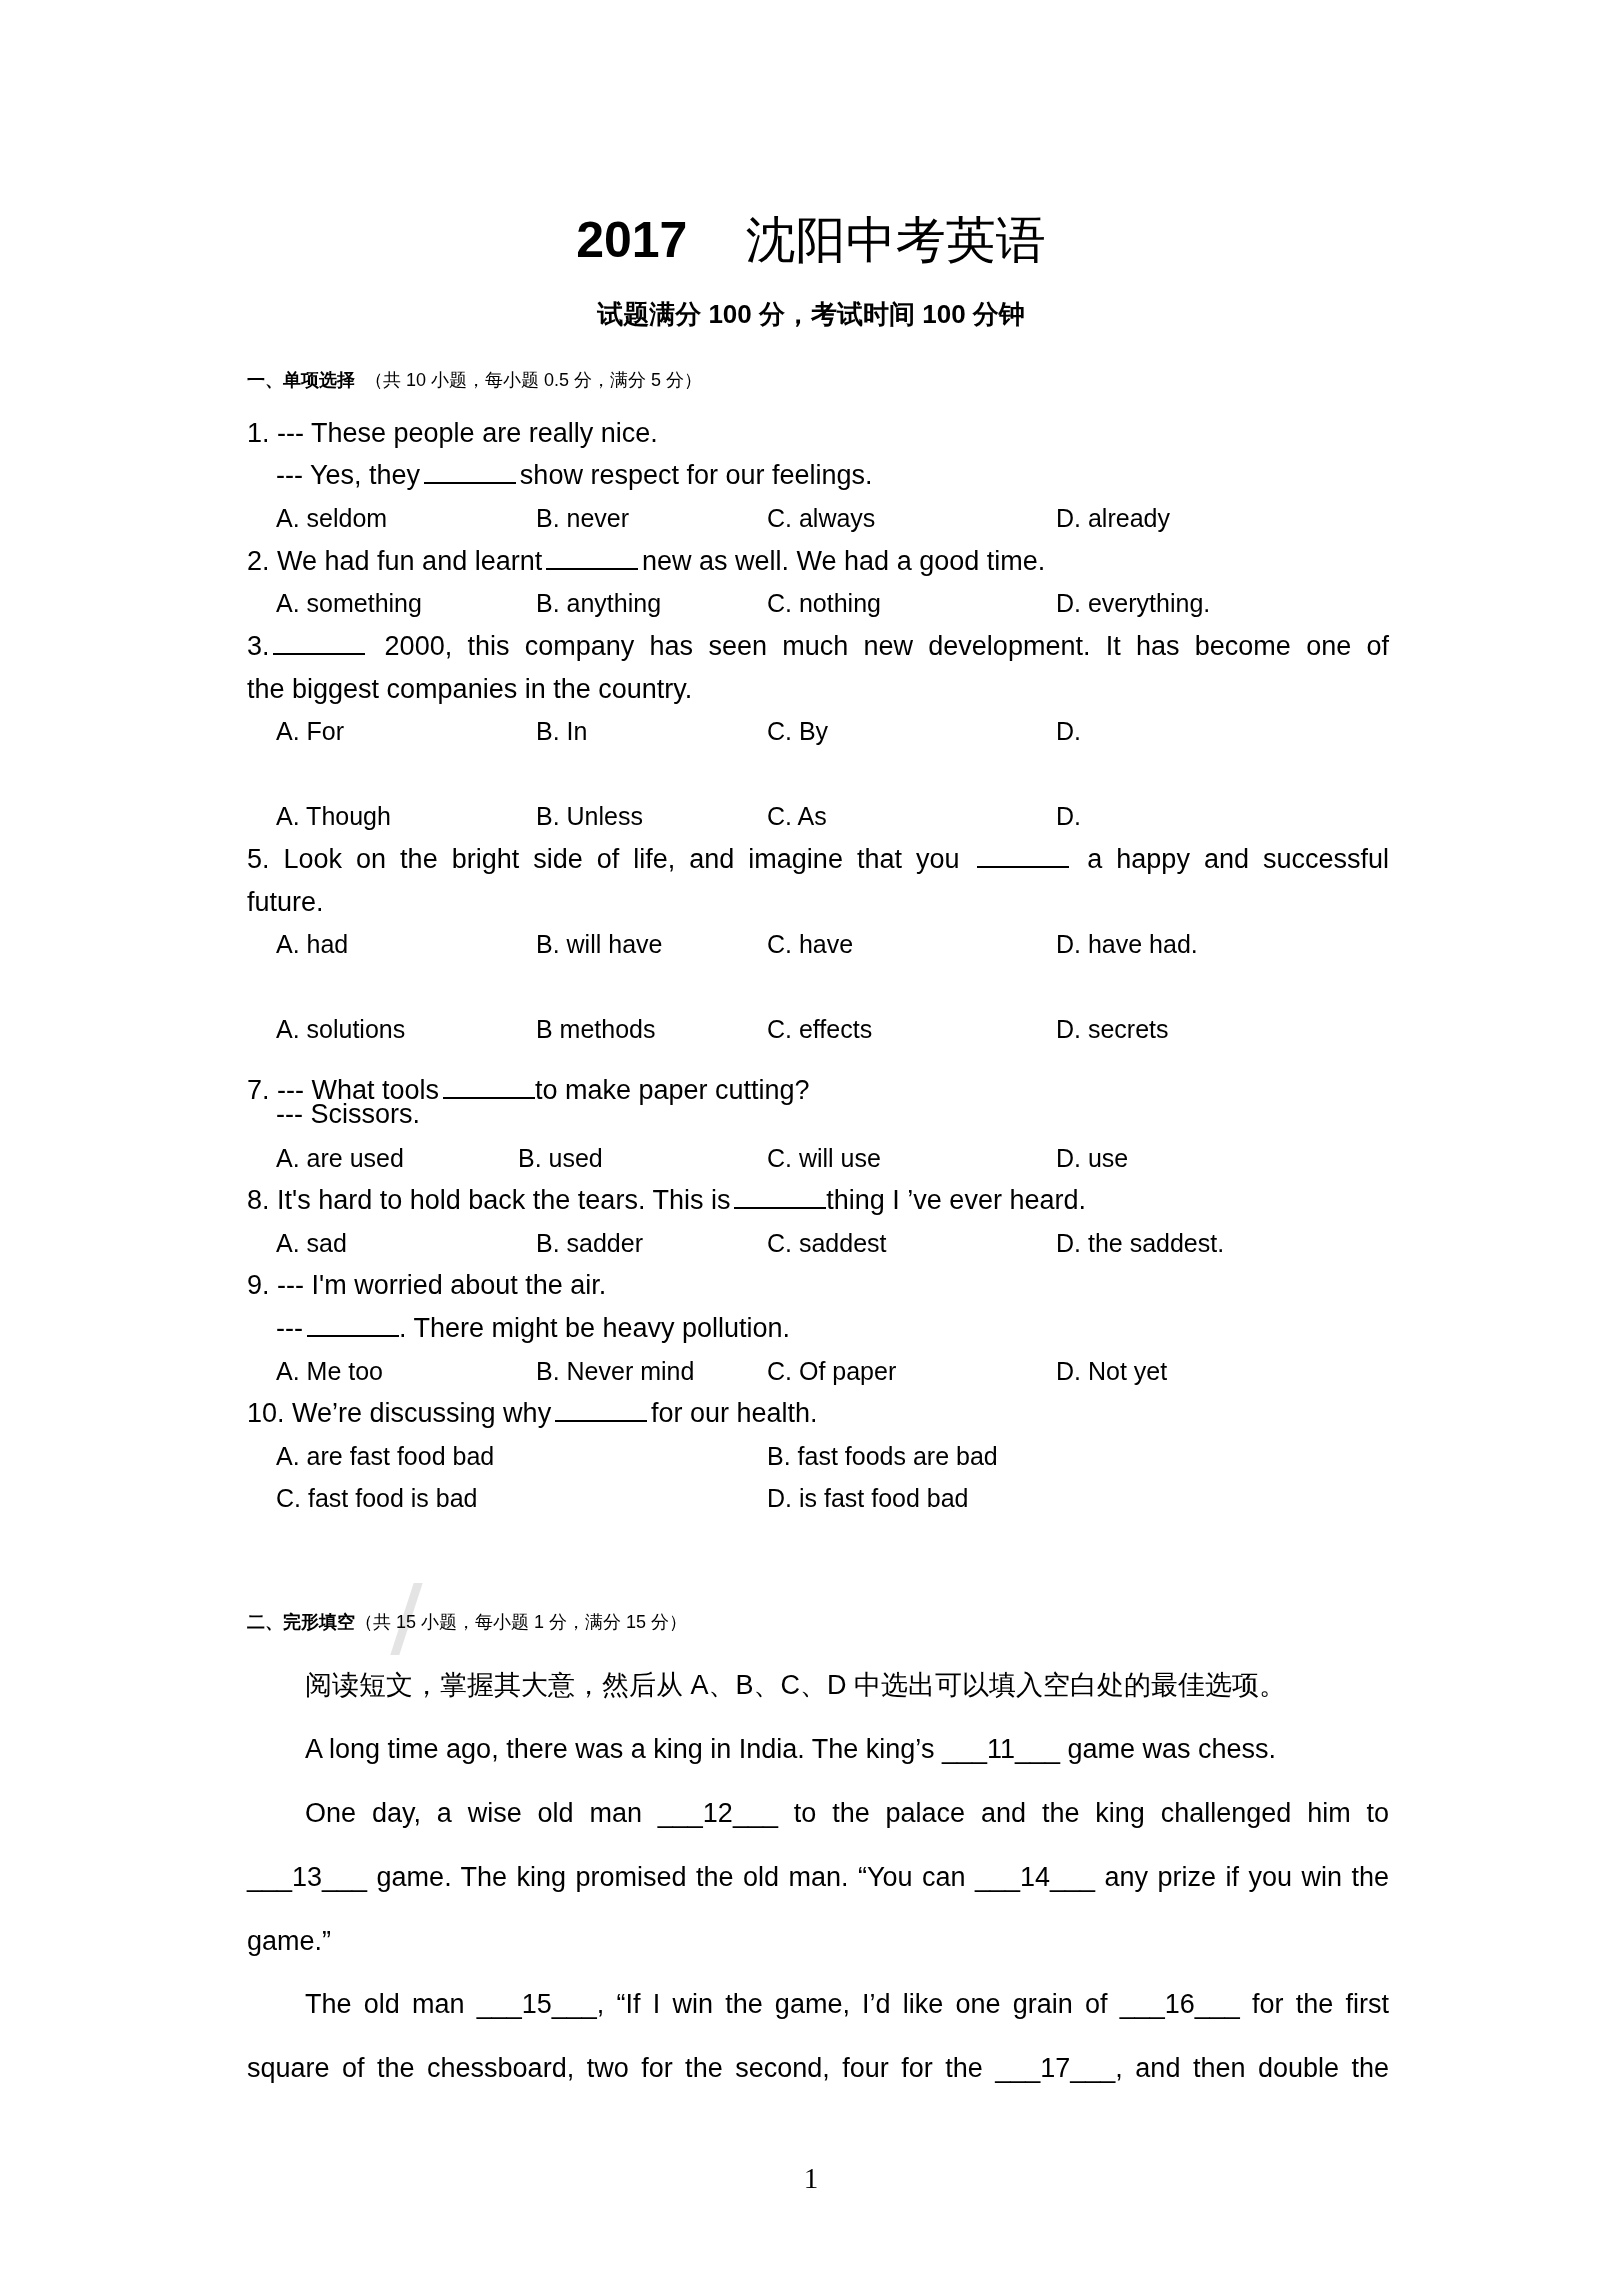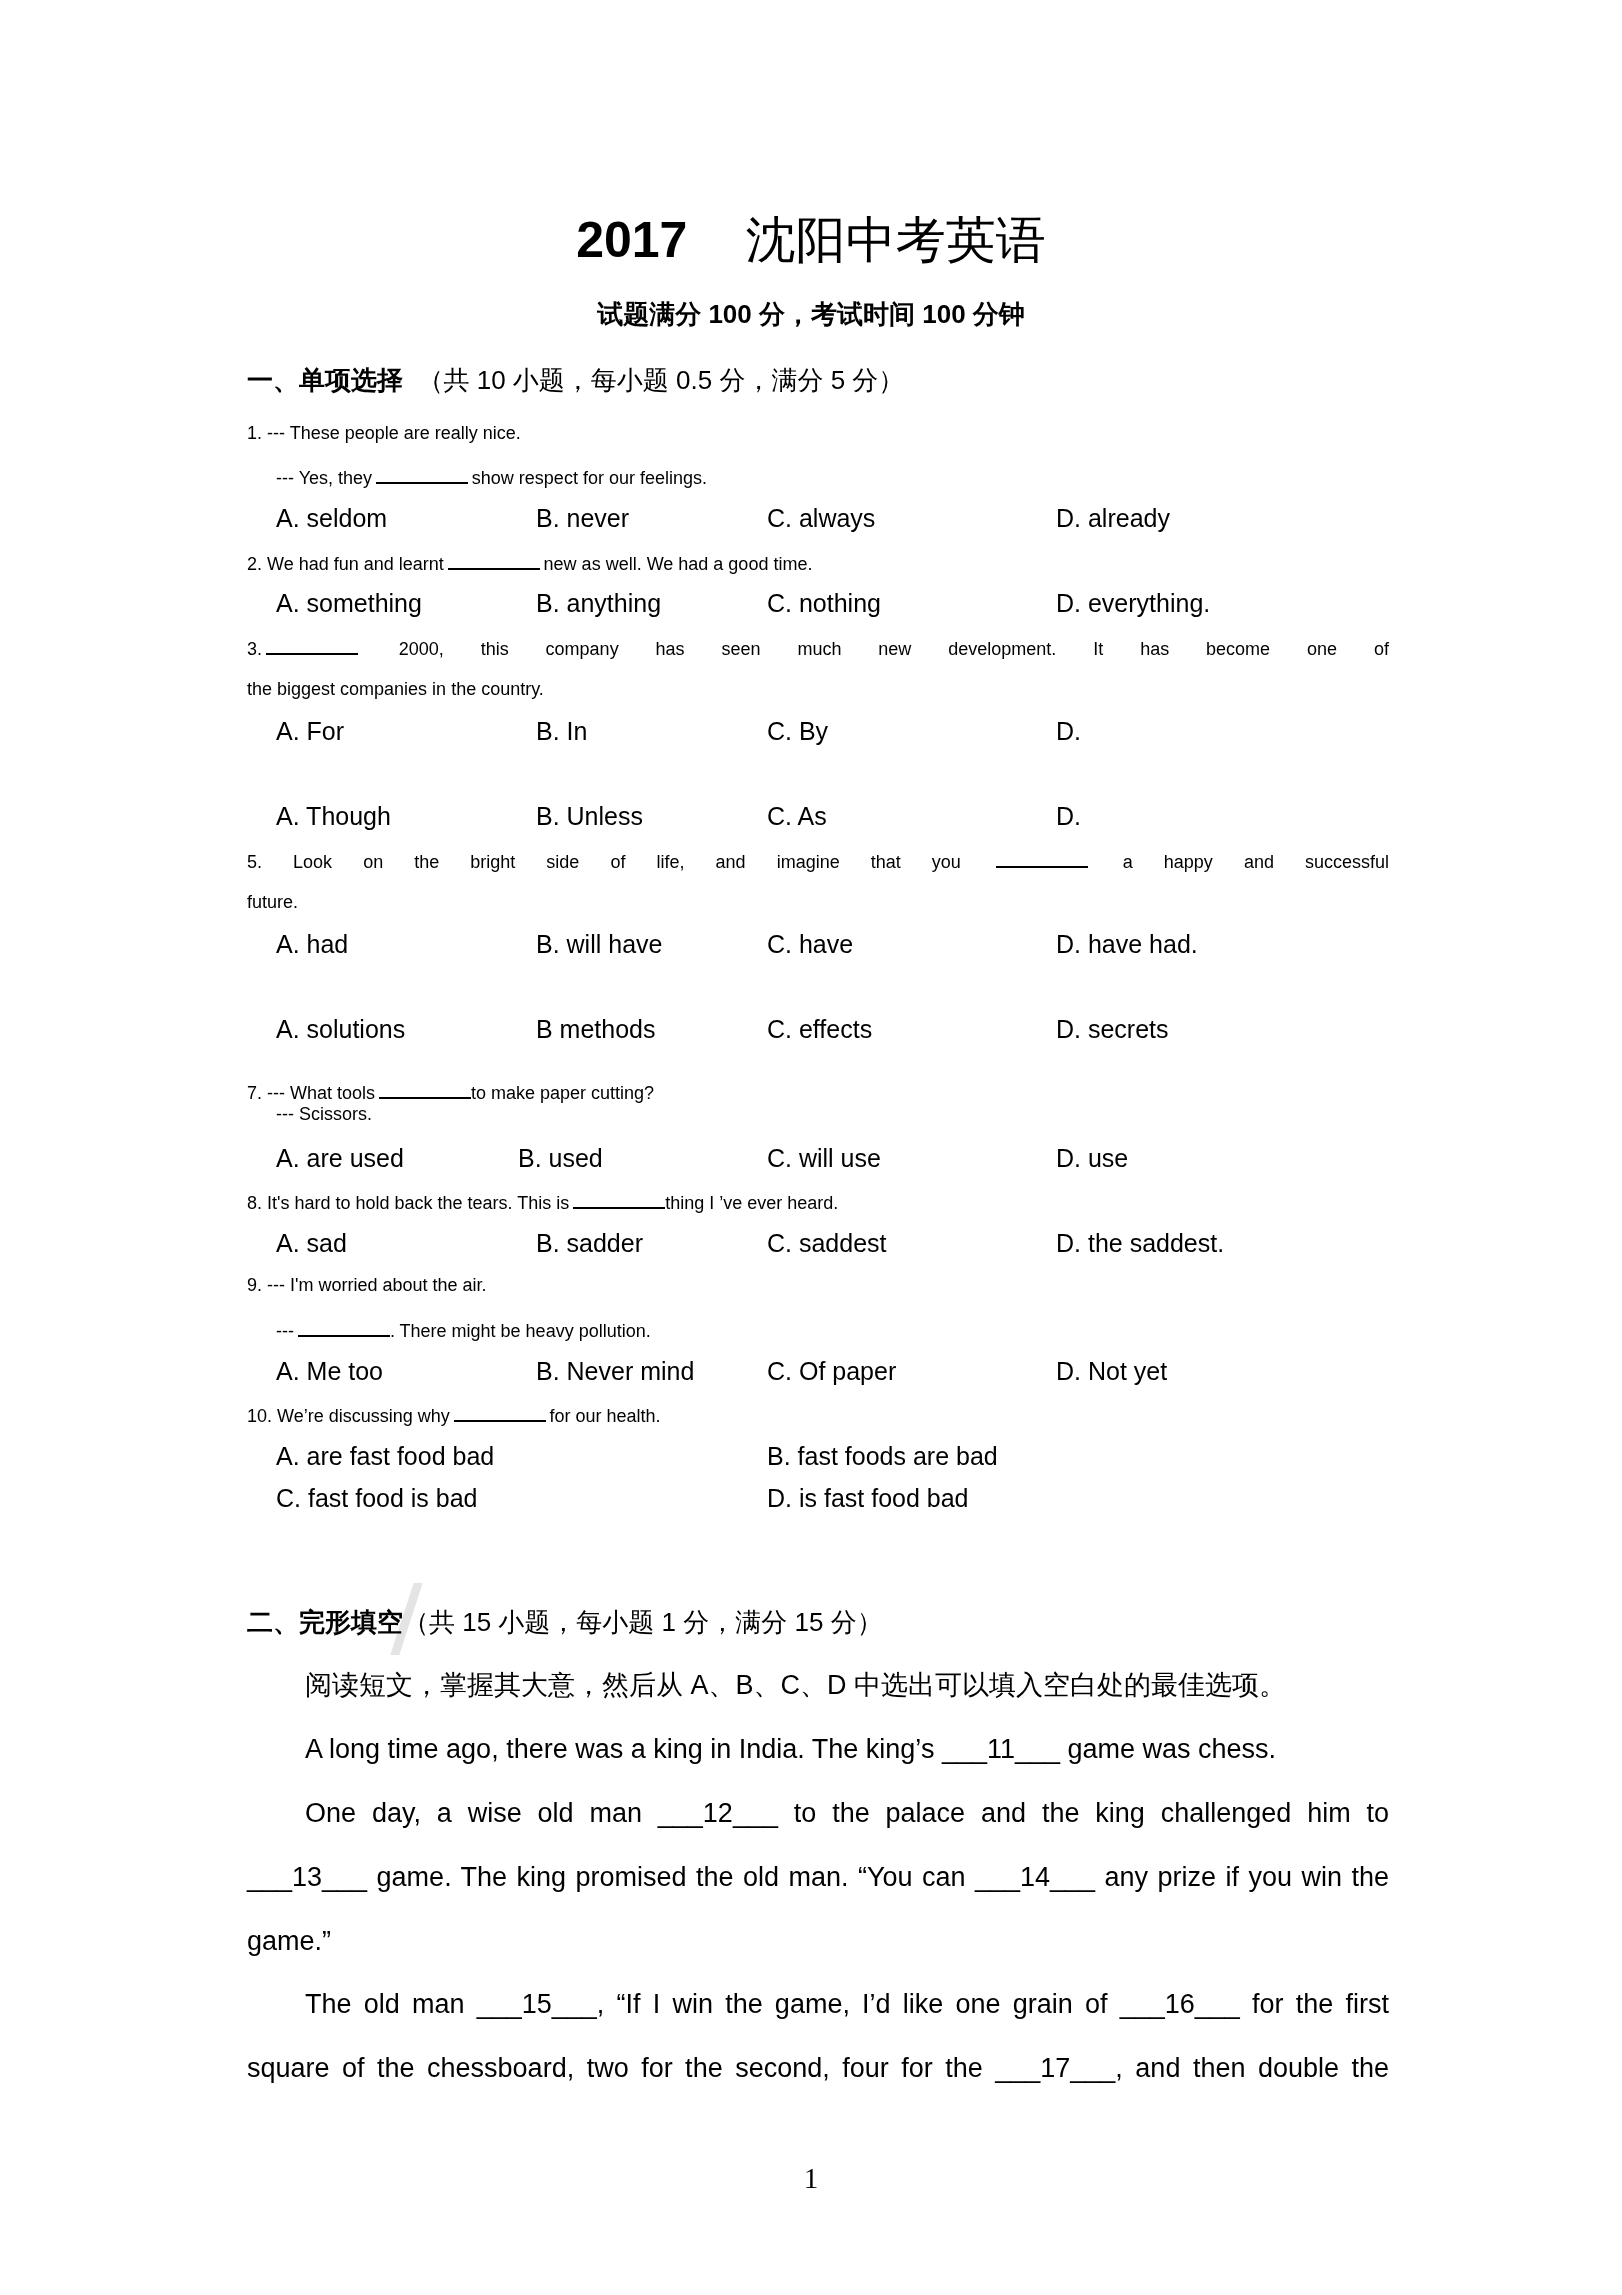--- a/index.html
+++ b/index.html
@@ -10,23 +10,23 @@
   .title {
     position: absolute; left: 0; width: 1622px; top: 208px; text-align: center;
     font-size: 50px; line-height: 65px;
   }
   .title .yr { font-weight: bold; font-family: "Liberation Sans", sans-serif; }
   .title .cn { font-family: "DejaVu Sans", sans-serif; font-weight: normal; margin-left: 46px; }
   .subtitle {
     position: absolute; left: 0; width: 1622px; top: 296px; text-align: center;
     font-size: 26px; font-weight: bold; line-height: 37px;
   }
-  .sec-head { position: absolute; left: 247px; font-size: 26px; line-height: 37px; white-space: pre; text-align: center; }
+  .sec-head { position: absolute; left: 247px; font-size: 18px; line-height: 37px; white-space: pre; text-align: center; }
   .sec-head .lbl { font-weight: bold; }
-  .line { position: absolute; left: 247px; width: 1142px; font-size: 18px; line-height: 37px; white-space: nowrap; }
+  .line { position: absolute; left: 247px; width: 1142px; font-size: 27px; line-height: 37px; white-space: nowrap; }
   .line.indent { left: 276px; width: 1113px; }
   .line.justify { white-space: normal; text-align: justify; text-align-last: justify; }
   .opt { position: absolute; font-size: 25px; line-height: 37px; white-space: nowrap; }
   .blank { display: inline-block; border-bottom: 2.6px solid #000; height: 25px; vertical-align: baseline; margin: 0 3.9px; }
   .b-short { width: 92px; }
   .passage { position: absolute; left: 247px; width: 1142px; font-size: 27px; line-height: 37px; }
   .passage.first { text-indent: 58px; }
   .passage.jt { text-align: justify; text-align-last: justify; }
   .pg-num { position: absolute; left: 0; width: 1622px; top: 2162px; text-align: center; font-size: 29px; }
   .watermark {

